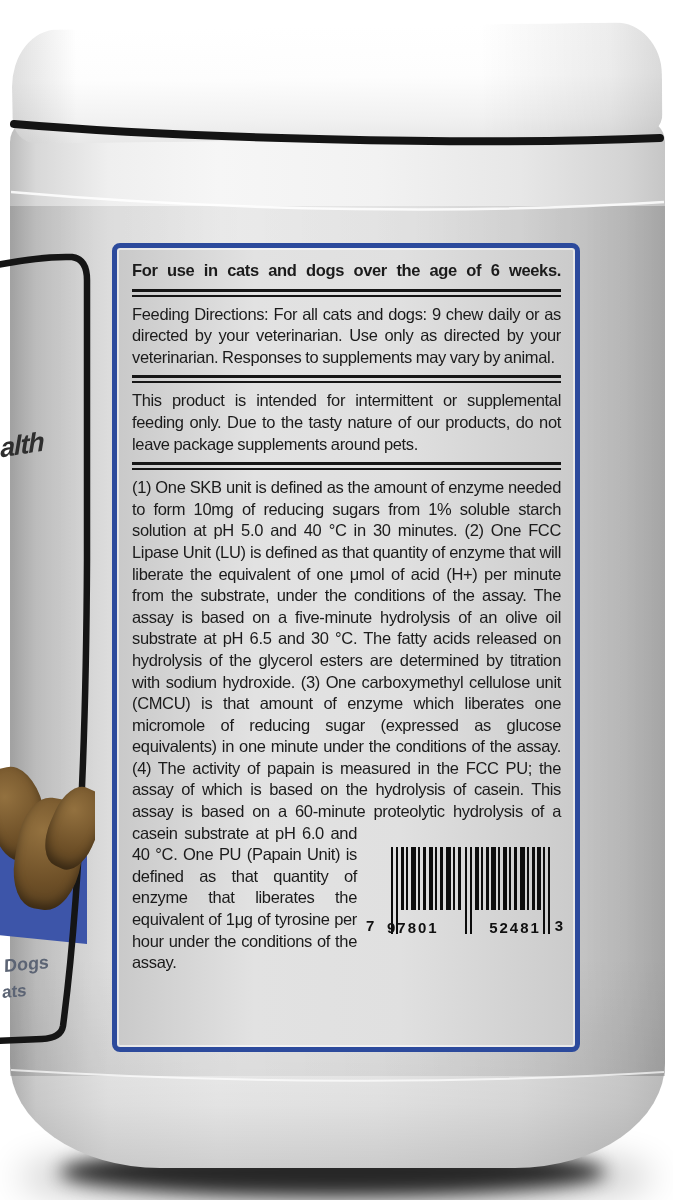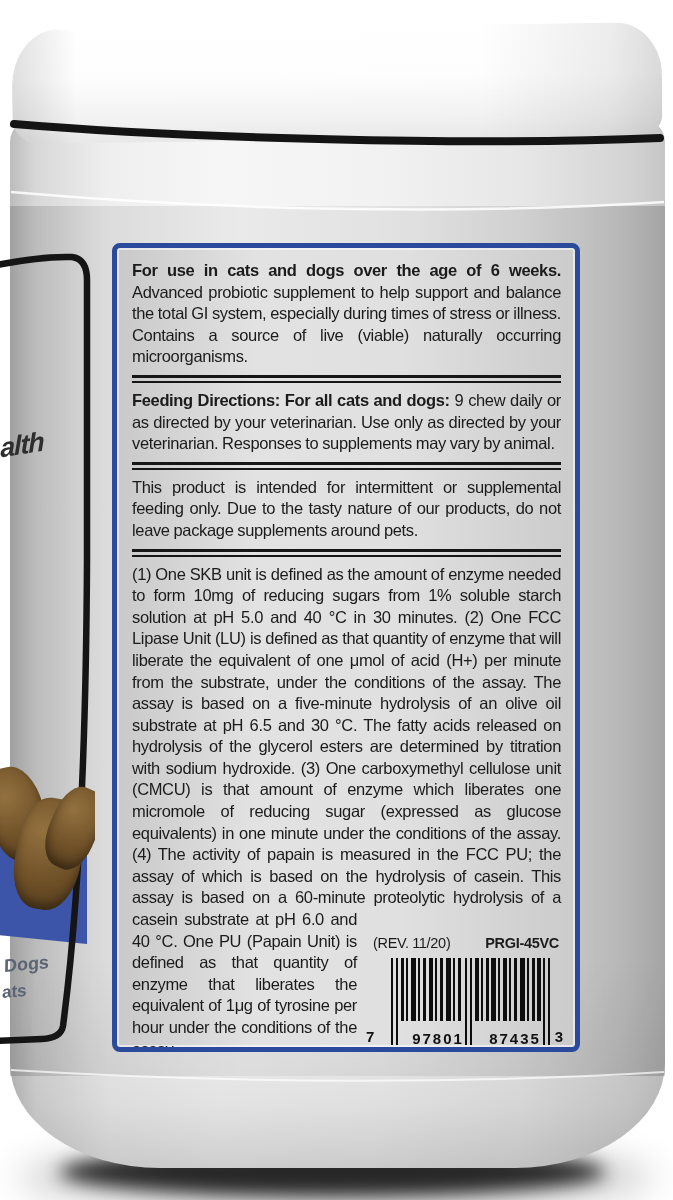--- a/index.html
+++ b/index.html
@@ -44,35 +44,35 @@
   .frag-cats{left:2px;top:982px;font-size:17px;}
 
   
   .panel{position:absolute;left:112px;top:243px;width:468px;height:809px;box-sizing:border-box;
          border:5px solid #2c4a9c;border-radius:8px;
          background:linear-gradient(90deg,#c9c9c9,#e2e2e2 30%,#e0e0e0 62%,#cbcbcb 100%);
          box-shadow:inset 0 0 0 2px rgba(255,255,255,.55);
          padding:12px 14px 8px 15px;overflow:hidden;}
   .panel, .panel p{font-size:16.5px;line-height:21.6px;letter-spacing:-.35px;word-spacing:-.4px;}
   .panel p{margin:0;text-align:justify;}
-  .lead{font-weight:bold;margin-top:37px;}
+  .lead{font-weight:normal;margin-top:37px;}
   .lead-line{display:block;font-weight:bold;text-align:justify;text-align-last:justify;}
   .rule{height:3px;border-top:3px solid #161616;border-bottom:2px solid #161616;margin:7px 0 7px;}
 
   
   .revcode{float:right;width:194px;margin:24px 0 0 10px;}
   .rev-row{display:flex;justify-content:space-between;align-items:baseline;padding:0 2px 3px 6px;
            font-size:14.5px;letter-spacing:-.3px;}
   .rev-row .sku{font-weight:bold;}
   .barcode{position:relative;width:194px;height:92px;}
   .barcode svg{position:absolute;left:10px;top:0;}
   .bc-digit{position:absolute;font-size:15px;font-weight:bold;letter-spacing:2px;color:#111;}
   .bc-left{left:-1px;bottom:2px;letter-spacing:0;}
   .bc-right{right:-2px;bottom:2px;letter-spacing:0;}
-  .bc-g1{left:36px;bottom:0px;width:70px;text-align:center;}
+  .bc-g1{left:20px;bottom:0px;width:70px;text-align:left;}
   .bc-g2{left:112px;bottom:0px;width:72px;text-align:center;}
 </style>
 </head>
 <body>
 
 <div class="scene">
 
   <div class="jar-shadow2"></div>
   <div class="jar-shadow"></div>
 
@@ -96,42 +96,38 @@
     <div class="kibble k2"></div>
     <div class="kibble k3"></div>
     <div class="frag-health">alth</div>
     <div class="frag-line frag-dogs">Dogs</div>
     <div class="frag-line frag-cats">ats</div>
   </div>
 
   <div class="panel">
 
     <p>
-      <span class="lead-line">For use in cats and dogs over the age of 6 weeks.</span><span>Advanced probiotic supplement to help support and balance the total GI system, especially during times of stress or illness. Contains a source of live (viable) naturally occurring microorganisms.</span>
+      <span class="lead-line">For use in cats and dogs over the age of 6 weeks.</span>
     </p>
 
     <div class="rule"></div>
 
     <p>
       <span class="lead">Feeding Directions: For all cats and dogs:</span><span> 9 chew daily or as directed by your veterinarian. Use only as directed by your veterinarian. Responses to supplements may vary by animal.</span>
     </p>
 
     <div class="rule"></div>
 
     <p>This product is intended for intermittent or supplemental feeding only. Due to the tasty nature of our products, do not leave package supplements around pets.</p>
 
     <div class="rule"></div>
 
     <p>
       <span>(1) One SKB unit is defined as the amount of enzyme needed to form 10mg of reducing sugars from 1% soluble starch solution at pH 5.0 and 40 °C in 30 minutes. (2) One FCC Lipase Unit (LU) is defined as that quantity of enzyme that will liberate the equivalent of one μmol of acid (H+) per minute from the substrate, under the conditions of the assay. The assay is based on a five-minute hydrolysis of an olive oil substrate at pH 6.5 and 30 °C. The fatty acids released on hydrolysis of the glycerol esters are determined by titration with sodium hydroxide. (3) One carboxymethyl cellulose unit (CMCU) is that amount of enzyme which liberates one micromole of reducing sugar (expressed as glucose equivalents) in one minute under the conditions of the assay. (4) The activity of papain is measured in the FCC PU; the assay of which is based on the hydrolysis of casein. This assay is based on a 60-minute proteolytic hydrolysis of a casein substrate at</span>
       <span class="revcode">
-        <span class="rev-row">
-          <span>(REV. 11/20)</span>
-          <span class="sku">PRGI-45VC</span>
-        </span>
         <span class="barcode" style="display:block;">
           <svg width="176" height="92" viewBox="0 0 176 92">
             <g fill="#0d0d0d">
               <rect x="14" y="0" width="2" height="87"></rect>
                 <rect x="19" y="0" width="2" height="87"></rect>
               <rect x="24" y="0" width="3" height="63"></rect>
                 <rect x="29" y="0" width="2" height="63"></rect>
               <rect x="34" y="0" width="5" height="63"></rect>
                 <rect x="41" y="0" width="2" height="63"></rect>
               <rect x="46" y="0" width="3" height="63"></rect>
@@ -154,21 +150,21 @@
               <rect x="143" y="0" width="5" height="63"></rect>
                 <rect x="150" y="0" width="2" height="63"></rect>
               <rect x="155" y="0" width="3" height="63"></rect>
                 <rect x="160" y="0" width="4" height="63"></rect>
               <rect x="166" y="0" width="2" height="87"></rect>
                 <rect x="171" y="0" width="2" height="87"></rect>
             </g>
           </svg>
           <span class="bc-digit bc-left">7</span>
           <span class="bc-digit bc-g1">97801</span>
-          <span class="bc-digit bc-g2">87435</span>
+          <span class="bc-digit bc-g2">52481</span>
           <span class="bc-digit bc-right">3</span>
         </span>
       </span>
       <span> pH 6.0 and 40 °C. One PU (Papain Unit) is defined as that quantity of enzyme that liberates the equivalent of 1μg of tyrosine per hour under the conditions of the assay.</span>
     </p>
   </div>
 
 </div>
 
 </body></html>

